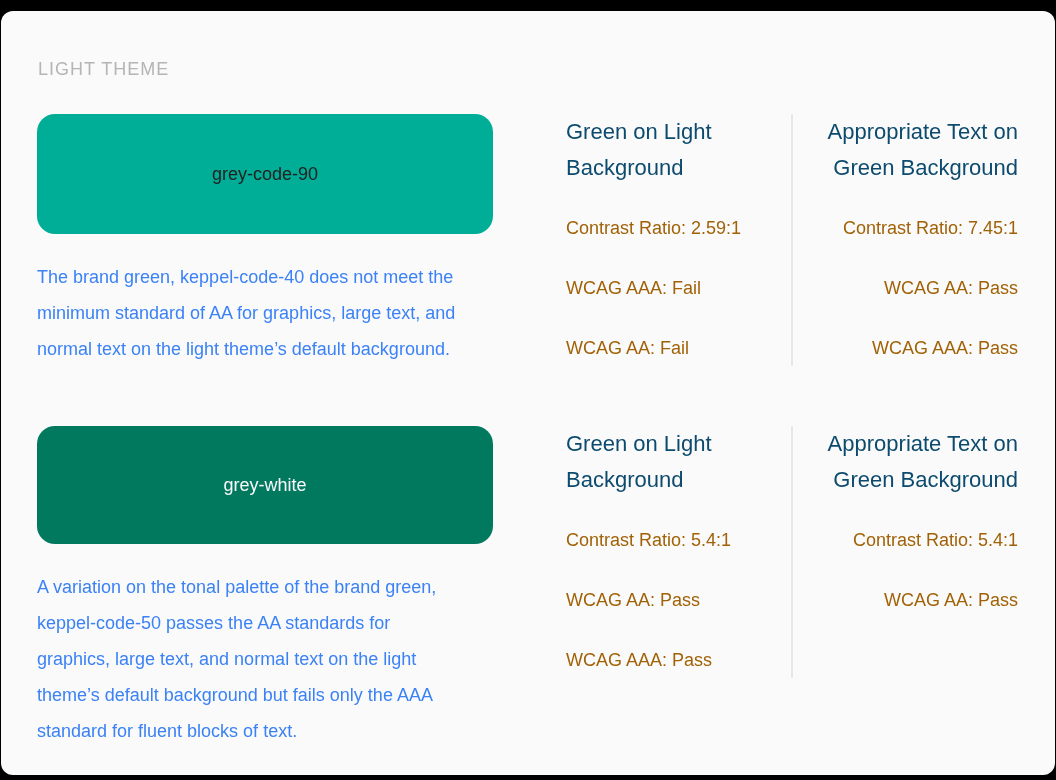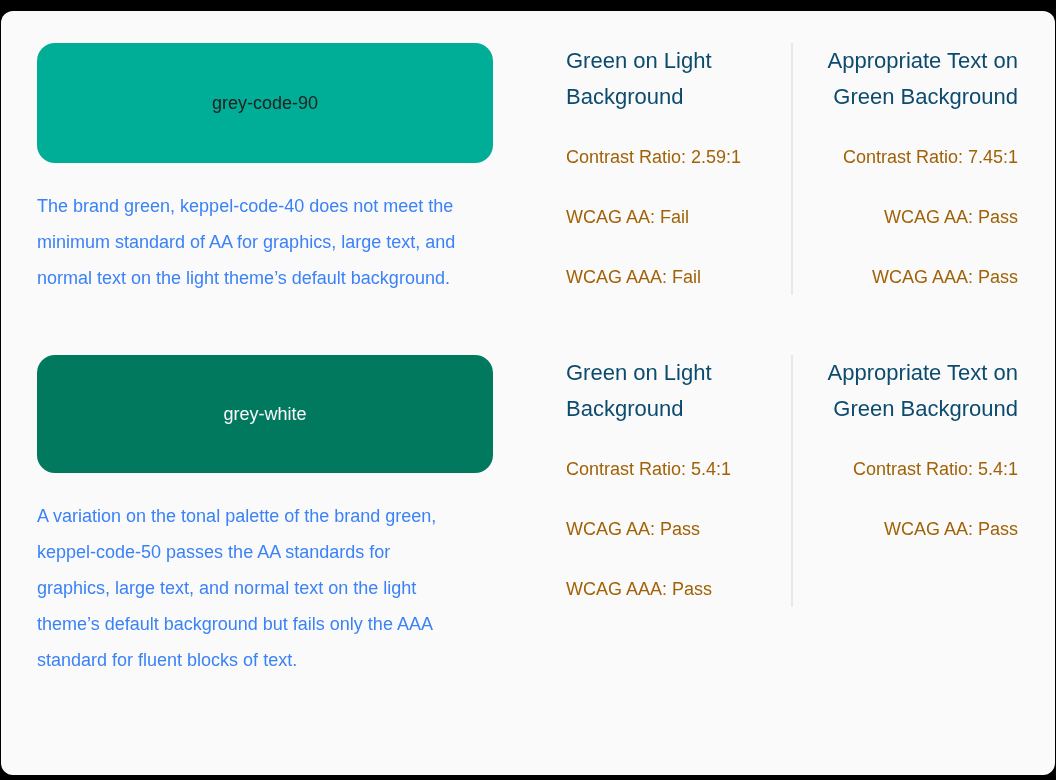--- a/index.html
+++ b/index.html
@@ -77,35 +77,36 @@
     line-height: 36px;
     color: #a16207;
     white-space: pre;
   }
 </style>
 </head>
 <body>
 
 <div class="card">
 
+  <div class="theme-title">LIGHT THEME</div>
 
   <div class="section section-1">
     <div class="left-block">
       <div class="swatch" style="background: rgb(0, 174, 151); color: rgb(33, 33, 33);">grey-code-90</div>
       <div class="left-desc">The brand green, keppel-code-40 does not meet the
 minimum standard of AA for graphics, large text, and
 normal text on the light theme’s default background.</div>
     </div>
 
     <div class="col-a">
       <div class="col-title">Green on Light
 Background</div>
       <div class="stat">Contrast Ratio: 2.59:1</div>
+      <div class="stat">WCAG AAA: Fail</div>
       <div class="stat">WCAG AA: Fail</div>
-      <div class="stat">WCAG AAA: Fail</div>
     </div>
 
     <div class="divider"></div>
 
     <div class="col-b">
       <div class="col-title">Appropriate Text on
 Green Background</div>
       <div class="stat">Contrast Ratio: 7.45:1</div>
       <div class="stat">WCAG AA: Pass</div>
       <div class="stat">WCAG AAA: Pass</div>

